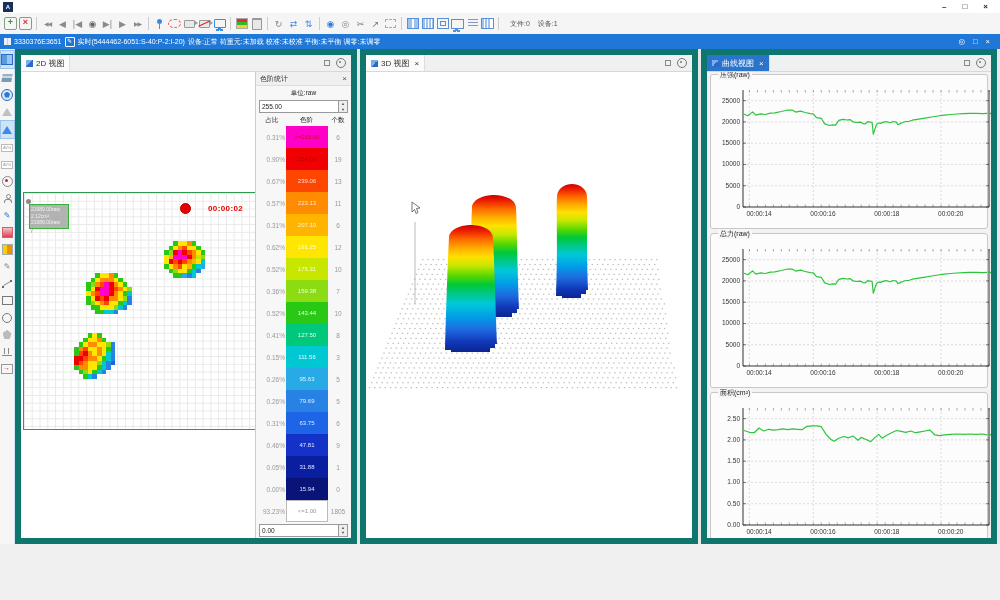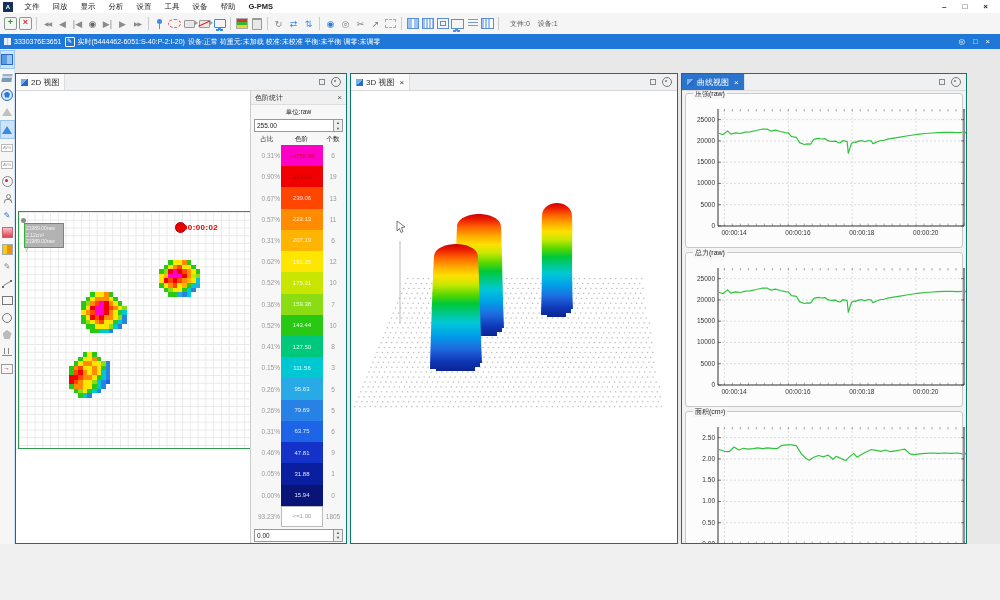--- a/index.html
+++ b/index.html
@@ -39,21 +39,21 @@
   .shp-list{width:10px;height:9px;background:repeating-linear-gradient(#7a9ac8 0 1px,transparent 1px 3px);}
   .shp-grid6{width:11px;height:9px;border:1px solid #5a8fd8;background-image:linear-gradient(90deg,#9cc3ef 2px,#fff 2px 3px,#9cc3ef 3px 5px,#fff 5px 6px,#9cc3ef 6px 8px,#fff 8px),linear-gradient(#9cc3ef 3px,#fff 3px 4px,#9cc3ef 4px);}
   .bluebar{height:15px;background:#1f78d8;color:#fff;display:flex;align-items:center;font-size:7px;padding:0 4px;gap:3px;}
   .bb-ico{width:7px;height:7px;background:linear-gradient(90deg,#fff 45%,#cde 45% 55%,#fff 55%);opacity:.9;}
   .bb-edit{width:8px;height:8px;border:1px solid #fff;border-radius:1px;font-size:6px;line-height:7px;text-align:center;}
   .bb-right{margin-left:auto;display:flex;gap:8px;padding-right:6px;font-size:7.5px;color:#fff;}
   .main{display:flex;height:495px;background:#e8e8e8;}
   .rail{width:14px;background:#f6f6f6;display:flex;flex-direction:column;align-items:center;padding-top:1px;border-right:1px solid #cfe4f6;}
   .rail-btn{width:13px;height:17px;display:flex;align-items:center;justify-content:center;}
   .rail-btn.hl{background:#cde3f6;border:1px solid #9cc3ea;}
-  .panel{background:#fff;border:1px solid #0f766e;display:flex;flex-direction:column;margin-top:24px;}
+  .panel{background:#fff;border:6px solid #0f766e;display:flex;flex-direction:column;}
   .p2d{width:330px;}
   .p3d{width:326px;margin-left:3px;}
   .pcv{width:284px;margin-left:3px;}
   .phead{height:16px;background:#eef0f2;border-bottom:1px solid #d8d8d8;display:flex;align-items:stretch;font-size:8px;color:#333;flex:0 0 16px;}
   .ptab{display:flex;align-items:center;padding:0 5px;background:#fbfbfb;border-right:1px solid #ddd;gap:3px;}
   .ptab .ticon{width:7px;height:7px;background:linear-gradient(135deg,#7ab0e8 50%,#2a6ac8 50%);}
   .ptab.active{background:#2a74cc;color:#fff;}
   .ptab .tclose{font-size:8px;margin-left:2px;color:inherit;}
   .phicons{margin-left:auto;display:flex;align-items:center;gap:5px;padding-right:5px;}
   .pbody{position:relative;flex:1;background:#fff;overflow:hidden;}
@@ -61,21 +61,21 @@
   .mi-expand::before{content:'';position:absolute;inset:1px;border:1px solid #888;border-width:1px 0 0 1px;}
   .mi-expand::after{content:'';position:absolute;right:1px;bottom:1px;width:4px;height:4px;border:1px solid #888;border-width:0 1px 1px 0;}
   .mi-gear{border:1px solid #777;border-radius:50%;}
   .mi-gear::after{content:'';position:absolute;left:2px;top:2px;width:2px;height:2px;background:#777;border-radius:50%;}
   .map{position:absolute;left:2px;top:120px;width:233px;height:236px;border:1px solid #2e9a4e;background-image:linear-gradient(#e9e9e9 1px,transparent 1px),linear-gradient(90deg,#e9e9e9 1px,transparent 1px);background-size:7.77px 7.77px;}
   .blob{position:absolute;}
   .tooltip2d{position:absolute;left:5px;top:11px;width:36px;height:21px;background:rgba(168,168,168,.88);border:1px solid #35b535;color:#f2f2f2;font-size:5px;line-height:6.5px;padding:1px 1px;white-space:nowrap;overflow:hidden;}
   .handle-dot{position:absolute;left:2px;top:6px;width:5px;height:5px;border-radius:50%;background:#8a8a8a;}
   .ymark{position:absolute;left:6px;top:35px;color:#999;font-size:5px;}
   .recdot{position:absolute;left:156px;top:10px;width:9px;height:9px;border-radius:50%;background:#e80000;border:1px solid #b00000;}
-  .rectime{position:absolute;left:164px;top:11px;color:#e80000;font-size:8px;font-weight:bold;letter-spacing:.4px;}
+  .rectime{position:absolute;left:184px;top:11px;color:#e80000;font-size:8px;font-weight:bold;letter-spacing:.4px;}
   .legend{position:absolute;right:0;top:0;width:95px;height:100%;background:#f7f7f7;border-left:1px solid #ccc;display:flex;flex-direction:column;font-size:6.5px;}
   .lg-head{height:13px;background:#f0f0f0;border-bottom:1px solid #ddd;display:flex;align-items:center;padding:0 4px;font-size:7px;color:#333;flex:0 0 13px;}
   .lg-close{margin-left:auto;color:#555;font-size:8px;}
   .lg-unit{text-align:center;padding:3px 0 1px;font-size:6.5px;color:#222;}
   .spinner{height:11px;border:1px solid #999;background:#fff;margin:1px 3px;display:flex;align-items:center;}
   .spinner .sval{flex:1;padding-left:2px;font-size:6.5px;color:#222;}
   .spinner .sbtns{width:8px;height:100%;border-left:1px solid #999;display:flex;flex-direction:column;}
   .spinner .sbtns span{flex:1;display:flex;align-items:center;justify-content:center;font-size:4px;color:#555;background:#eee;}
   .lg-cols{display:flex;padding:2px 3px 1px;font-size:6.5px;color:#222;}
   .lg-cols span:nth-child(1){width:26px;text-align:center;}
@@ -117,31 +117,20 @@
   .rk-cal{width:10px;height:8px;border-bottom:1px solid #888;}
   .rk-cal::before{content:'';position:absolute;left:2px;top:1px;width:1px;height:6px;background:#888;box-shadow:4px 0 0 #888;}
   .rk-exp{width:10px;height:8px;border:1px solid #999;}
   .rk-exp::after{content:'→';color:#d22;font-size:7px;position:absolute;left:1px;top:-1px;}
 </style>
 </head>
 <body>
 
 <div class="menubar">
   <div class="app-logo">A</div>
-  <div style="display:flex;">
-      <span class="menu-item">文件</span>
-      <span class="menu-item">回放</span>
-      <span class="menu-item">显示</span>
-      <span class="menu-item">分析</span>
-      <span class="menu-item">设置</span>
-      <span class="menu-item">工具</span>
-      <span class="menu-item">设备</span>
-      <span class="menu-item">帮助</span>
-      <span class="menu-item gpms">G-PMS</span>
-    </div>
   <div class="win-ctrl">
       <span>–</span>
       <span>□</span>
       <span>×</span>
     </div>
 </div>
 
 <div class="toolbar">
     <div class="tbtn">
       <span class="boxed" style="color: rgb(42, 154, 42);">+</span>

